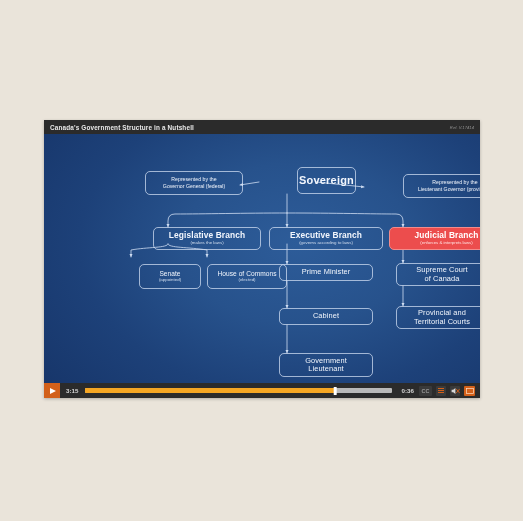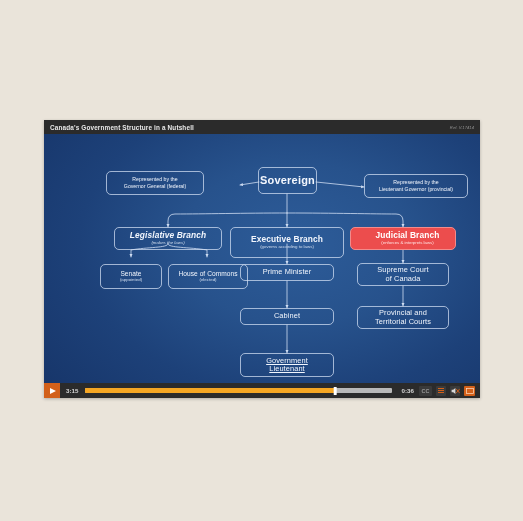--- a/index.html
+++ b/index.html
@@ -80,20 +80,21 @@
     border-radius: 5px;
     display: flex;
     flex-direction: column;
     align-items: center;
     justify-content: center;
     text-align: center;
     color: #f2f6fd;
     line-height: 1.12;
     background: transparent;
     padding: 1px 3px;
+    margin-left: 39px;
   }
   .node .n-title { white-space: nowrap; }
   .node .n-sub {
     font-size: 4.4px;
     color: #d2deef;
     margin-top: 1px;
     white-space: nowrap;
   }
   .node.wrap .n-title { white-space: normal; }
 
@@ -257,26 +258,26 @@
 
     <div class="node hero" style="left:214px; top:33px; width:59px; height:27px;">
       <span class="n-title">Sovereign</span>
     </div>
 
     <div class="node aside wrap" style="left:320px; top:40px; width:104px; height:24px;">
       <span class="n-title">Represented by the</span>
       <span class="n-title">Lieutenant Governor (provincial)</span>
     </div>
 
-    <div class="node branch" style="left:70px; top:93px; width:108px; height:23px;font-style:italic;">
+    <div class="node branch" style="left:70px; top:93px; width:108px; height:23px;">
       <span class="n-title">Legislative Branch</span>
       <span class="n-sub">(makes the laws)</span>
     </div>
 
-    <div class="node branch" style="left:186px; top:93px; width:114px; height:31px;">
+    <div class="node branch" style="left:186px; top:93px; width:114px; height:23px;">
       <span class="n-title">Executive Branch</span>
       <span class="n-sub">(governs according to laws)</span>
     </div>
 
     <div class="node branch accent" style="left:306px; top:93px; width:106px; height:23px;padding-left:12px;">
       <span class="n-title">Judicial Branch</span>
       <span class="n-sub">(enforces &amp; interprets laws)</span>
     </div>
 
     <div class="node small" style="left:56px; top:130px; width:62px; height:25px;">
@@ -300,21 +301,21 @@
 
     <div class="node plain" style="left:196px; top:174px; width:94px; height:17px;">
       <span class="n-title">Cabinet</span>
     </div>
 
     <div class="node plain wrap" style="left:313px; top:172px; width:92px; height:23px;">
       <span class="n-title">Provincial and</span>
       <span class="n-title">Territorial Courts</span>
     </div>
 
-    <div class="node plain wrap" style="left:196px; top:219px; width:94px; height:24px;text-decoration:underline;">
+    <div class="node plain wrap" style="left:196px; top:219px; width:94px; height:24px;">
       <span class="n-title">Government</span>
       <span class="n-title">Lieutenant</span>
     </div>
 
   </div>
 
   <div id="controls">
 
     <button id="playbtn">
       <span class="tri"></span>

